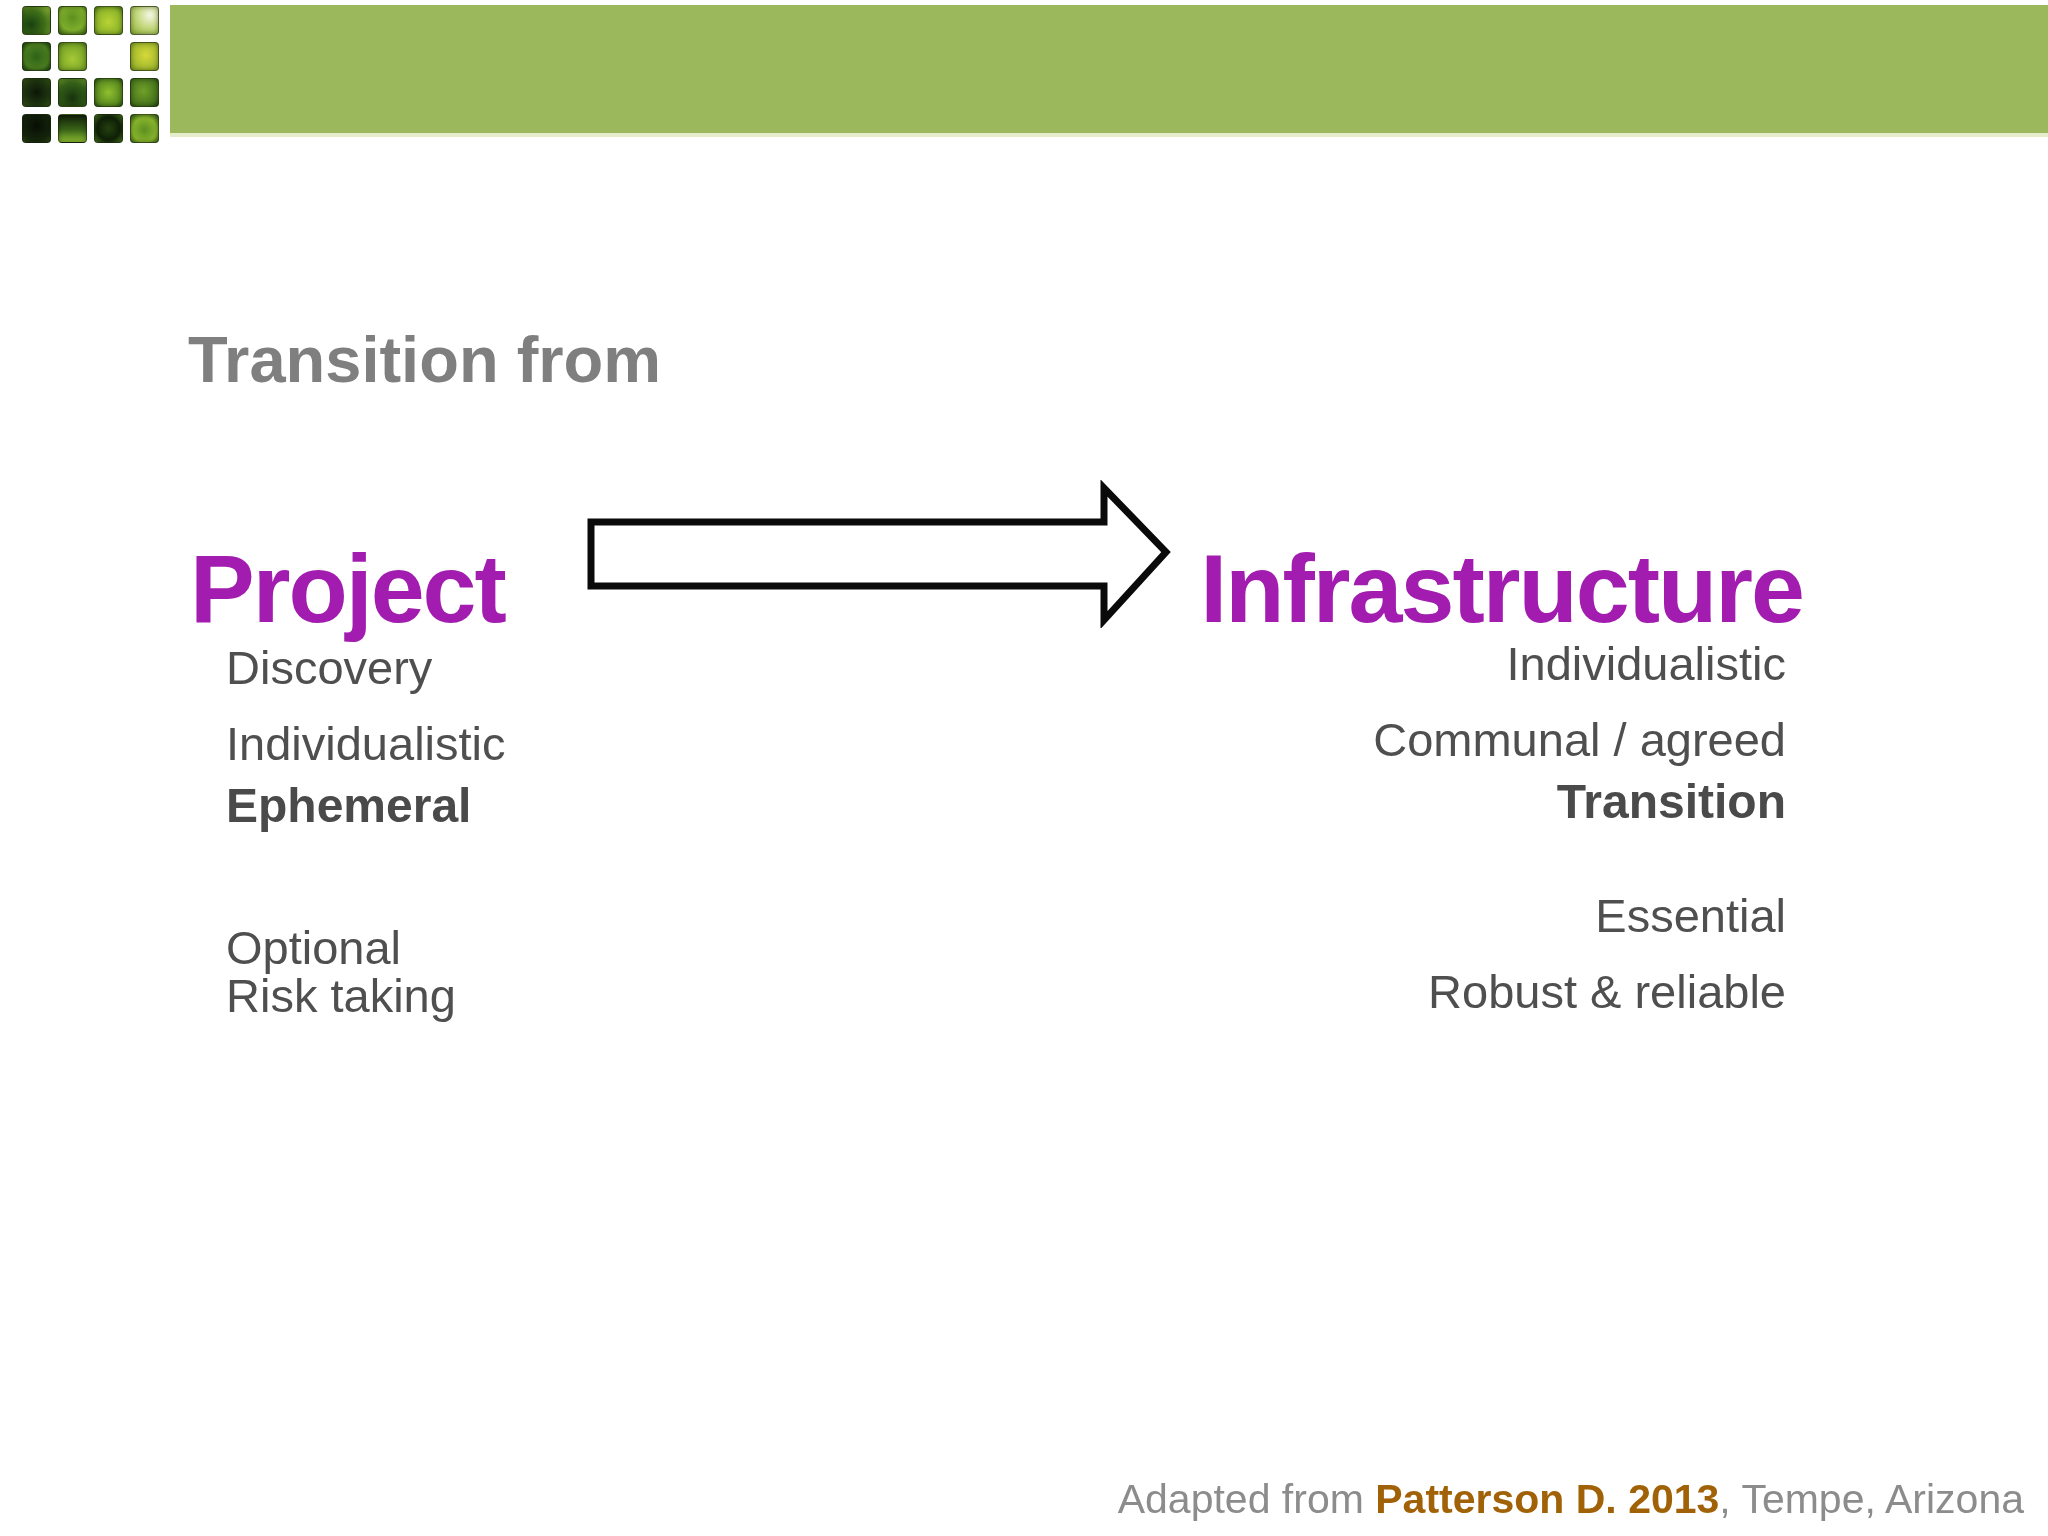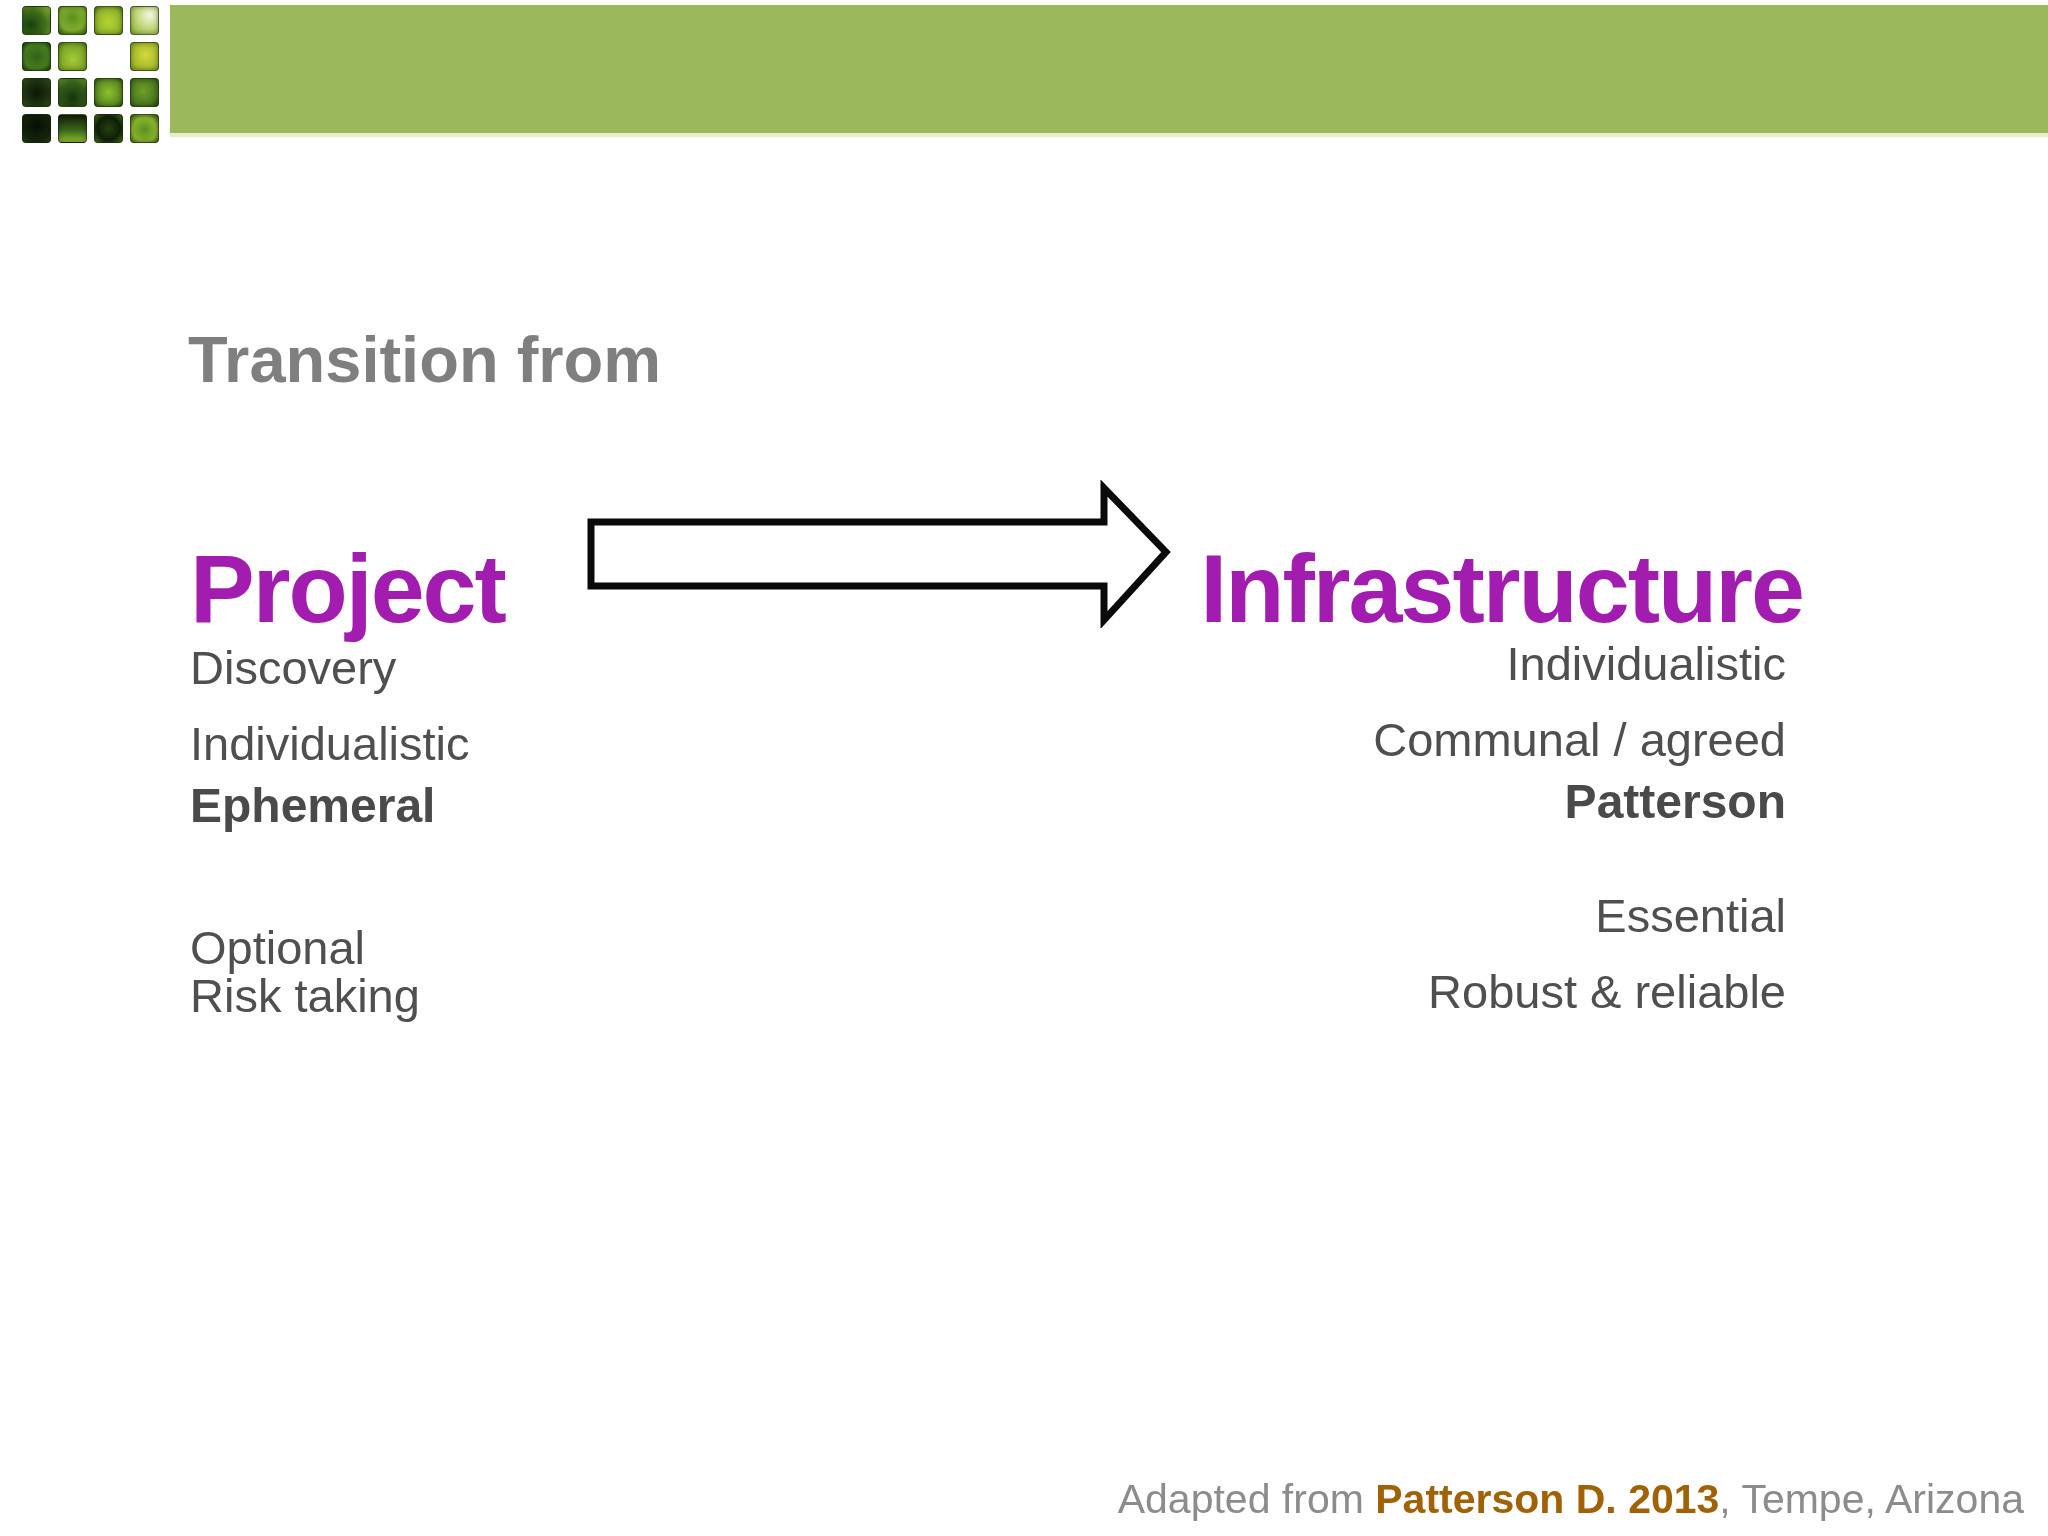--- a/index.html
+++ b/index.html
@@ -70,20 +70,21 @@
   }
   .heading.left-h  { left: 190px; top: 508px; }
   .heading.right-h { right: 245px; top: 508px; }
 
   .line {
     position: absolute;
     font-size: 47px;
     color: #4F4F4F;
     line-height: 1;
     white-space: nowrap;
+    margin-left: 36px;
   }
   .line.emph {
     font-size: 48px;
     font-weight: bold;
     color: #4A4A4A;
   }
   .col-l { left: 190px; }
   .col-r { right: 262px; }
 
   
@@ -140,17 +141,17 @@
 </div>
 
 <div class="line col-l" style="top:644px">Discovery</div>
 <div class="line col-l" style="top:720px">Individualistic</div>
 <div class="line col-l emph" style="top:782px">Ephemeral</div>
 <div class="line col-l" style="top:924px">Optional</div>
 <div class="line col-l" style="top:972px">Risk taking</div>
 
 <div class="line col-r" style="top:640px">Individualistic</div>
 <div class="line col-r" style="top:716px">Communal / agreed</div>
-<div class="line col-r emph" style="top:778px">Patterson</div>
+<div class="line col-r emph" style="top:778px">Transition</div>
 <div class="line col-r" style="top:892px">Essential</div>
 <div class="line col-r" style="top:968px">Robust &amp; reliable</div>
 
 <div class="attribution"><span>Adapted from </span><b>Patterson D. 2013</b><span>, Tempe, Arizona</span></div>
 
 </body></html>

